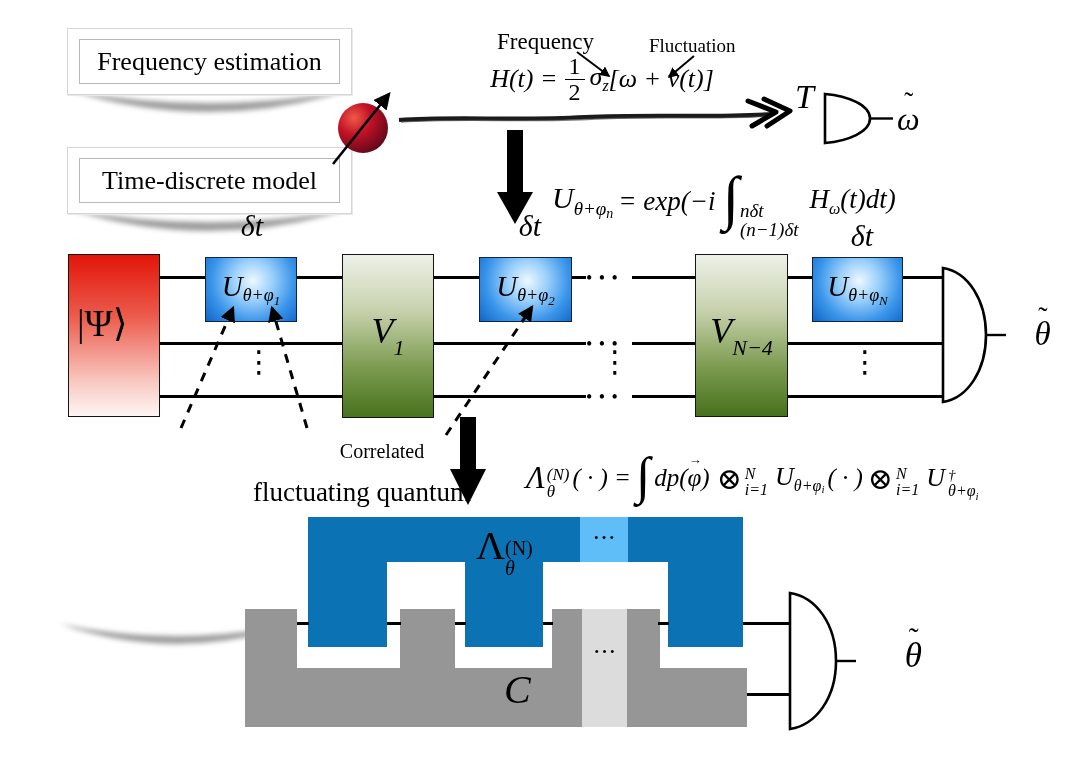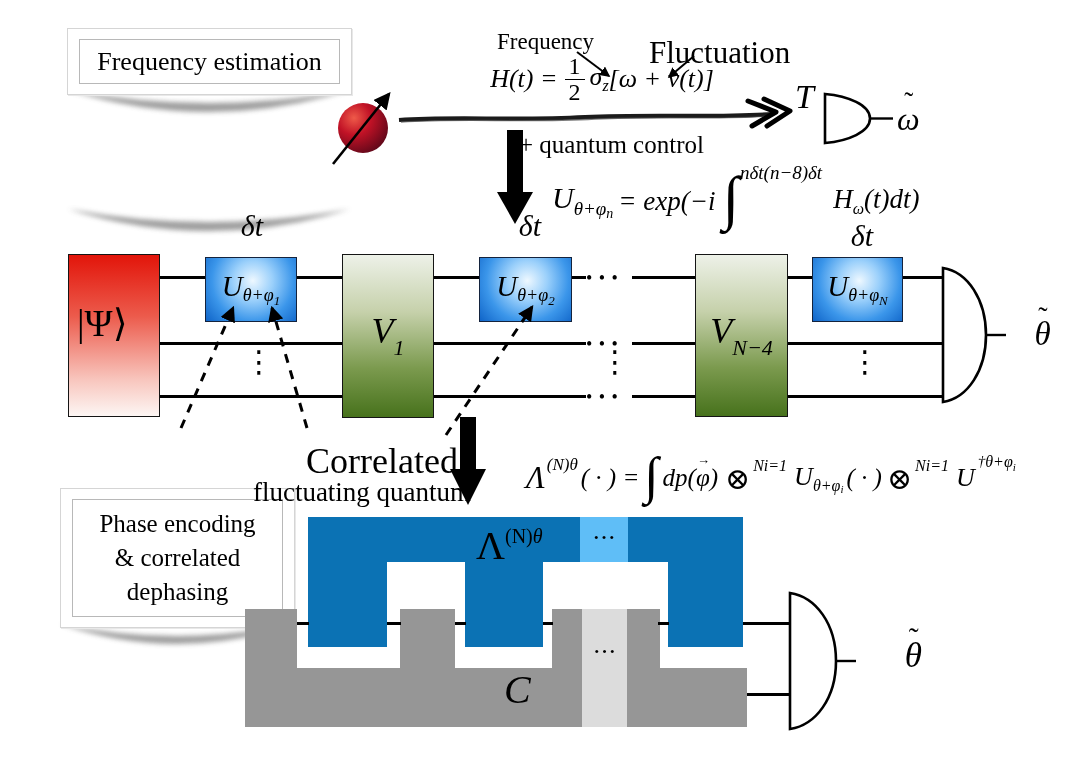--- a/index.html
+++ b/index.html
@@ -26,21 +26,21 @@
   .glabel{display:flex;align-items:flex-start;font-style:italic;}
   .glabel .gmain{font-size:29px;line-height:1;}
   .glabel .gsub{font-size:18px;margin-top:14px;line-height:1;}
   .glabel .gidx{font-size:13px;margin-top:22px;line-height:1;}
   .vlabel .gmain{font-size:36px;}
   .vlabel .gsub{font-size:22px;margin-top:24px;}
   
   .frm{position:absolute;display:flex;align-items:center;font-style:italic;}
   .frac{display:inline-flex;flex-direction:column;align-items:center;font-style:normal;line-height:1;margin:0 3px;}
   .frac .num{border-bottom:1.7px solid #000;padding:0 4px 1px;}
-  .stack{display:inline-flex;flex-direction:row;justify-content:space-between;align-items:flex-start;line-height:1;}
+  .stack{display:inline-flex;flex-direction:column;justify-content:flex-end;align-items:flex-start;line-height:1;}
   .hat{position:relative;display:inline-block;font-style:italic;}
   .hat .tld{position:absolute;top:-0.52em;left:52%;transform:translateX(-50%);font-size:0.85em;font-style:normal;}
   .vecwrap{position:relative;display:inline-block;}
   .vecwrap .va{position:absolute;top:-12px;left:55%;transform:translateX(-50%);font-size:13px;font-style:normal;}
   .comb{position:absolute;}
   svg{display:block;}
 </style>
 </head>
 <body>
 
@@ -72,35 +72,33 @@
   </svg>
   <div class="lbox" style="left:67px;top:28px;width:283px;height:65px">
     <div class="inner">
       <span class="ltext">Frequency estimation</span>
     </div>
   </div>
 
   <svg class="abs" style="left:58px;top:205px" width="302" height="42">
     <path d="M 10 4 Q 151 30 292 4 Q 151 48 10 4 Z" fill="#8d8d8d" opacity="0.85" filter="url(#blur1)"></path>
   </svg>
+  <div class="lbox" style="left:67px;top:147px;width:283px;height:65px">
+    <div class="inner">
+      <span class="ltext">Time-discrete model</span>
+    </div>
+  </div>
 
   <svg class="abs" style="left:50px;top:620px" width="254" height="42">
     <path d="M 10 4 Q 127 28 244 4 Q 127 44 10 4 Z" fill="#8d8d8d" opacity="0.85" filter="url(#blur1)"></path>
   </svg>
-  <div class="lbox" style="left:60px;top:488px;width:233px;height:138px">
-    <div class="inner">
-      <span class="ltext" style="font-size:25px">Phase encoding</span>
-      <span class="ltext" style="font-size:25px">&amp; correlated</span>
-      <span class="ltext" style="font-size:25px">dephasing</span>
-    </div>
-  </div>
 
   
   <span class="abs" style="left:497px;top:29px;font-size:23px">Frequency</span>
-  <span class="abs" style="left:649px;top:35px;font-size:31px">Fluctuation</span>
+  <span class="abs" style="left:649px;top:35px;font-size:19px">Fluctuation</span>
   <svg class="abs" style="left:560px;top:48px" width="160" height="36">
     <line x1="17" y1="4" x2="49" y2="28" stroke="#000" stroke-width="2" marker-end="url(#ah)"></line>
     <line x1="134" y1="8" x2="109" y2="29" stroke="#000" stroke-width="2" marker-end="url(#ah)"></line>
   </svg>
 
   
   <div class="frm" style="left:477px;top:52px;width:250px;height:54px;justify-content:center;font-size:26px;gap:4px">
     <span>H(t) =</span>
     <span class="frac" style="font-size:24px">
       <span class="num">1</span>
@@ -130,34 +128,33 @@
     <path d="M 5,5 C 28,7 50,16 50,29.5 C 50,43 28,52 5,54 Z" fill="#fff" stroke="#000" stroke-width="2.6"></path>
     <line x1="50" y1="29.5" x2="73" y2="29.5" stroke="#000" stroke-width="2.4"></line>
   </svg>
   <span class="abs hat" style="left:897px;top:99px;font-size:32px"><span>ω</span><span class="tld">˜</span></span>
 
   
   <svg class="abs" style="left:494px;top:130px" width="42" height="96">
     <rect x="13" y="0" width="16" height="62" fill="#000"></rect>
     <polygon points="3,62 39,62 21,94" fill="#000"></polygon>
   </svg>
-  <span class="abs" style="left:519px;top:131px;font-size:25px">+ quantum control</span>
 
   
   <div class="frm" style="left:552px;top:156px;width:420px;height:90px;font-size:27px;gap:5px">
     <span class="glabel" style="font-size:30px">
         <span>U</span>
         <span class="gsub" style="font-size:19px;margin-top:18px">θ+φ</span>
         <span class="gidx" style="font-size:14px;margin-top:26px">n</span>
       </span>
     <span>= exp(−i</span>
     <span style="font-size:60px;font-style:normal;line-height:0.9;margin:0 0 6px 2px">∫</span>
     <span class="stack" style="height:76px;font-size:19px;margin-left:-4px">
       <span>nδt</span>
-      <span>(n−8)δt</span>
+      <span>(n−1)δt</span>
     </span>
     <span style="margin-left:6px"><span>H</span><sub style="font-size:16px">ω</sub><span>(t)dt)</span></span>
   </div>
 
   
   
   <span class="abs it ctr" style="left:252px;top:209px;font-size:30px">δt</span>
   <span class="abs it ctr" style="left:530px;top:209px;font-size:30px">δt</span>
   <span class="abs it ctr" style="left:862px;top:219px;font-size:30px">δt</span>
 
@@ -223,21 +220,21 @@
     <line x1="49" y1="73" x2="69" y2="73" stroke="#000" stroke-width="2.4"></line>
   </svg>
   <span class="abs hat" style="left:1008px;top:314px;font-size:33px"><span>θ</span><span class="tld">˜</span></span>
 
   
   <svg class="abs" style="left:150px;top:295px" width="430" height="150">
     <line x1="31" y1="133" x2="83" y2="13" stroke="#000" stroke-width="3" stroke-dasharray="9 8" marker-end="url(#ah)"></line>
     <line x1="157" y1="133" x2="122" y2="13" stroke="#000" stroke-width="3" stroke-dasharray="9 8" marker-end="url(#ah)"></line>
     <line x1="296" y1="140" x2="382" y2="12" stroke="#000" stroke-width="3" stroke-dasharray="9 8" marker-end="url(#ah)"></line>
   </svg>
-  <span class="abs ctr" style="left:382px;top:440px;font-size:36px">Correlated</span>
+  <span class="abs ctr" style="left:382px;top:440px;font-size:20px">Correlated</span>
   <span class="abs ctr" style="left:362px;top:477px;font-size:27px">fluctuating quantum</span>
 
   
   <svg class="abs" style="left:447px;top:417px" width="42" height="92">
     <rect x="13" y="0" width="16" height="52" fill="#000"></rect>
     <polygon points="3,52 39,52 21,88" fill="#000"></polygon>
   </svg>
 
   
   <div class="frm" style="left:526px;top:436px;width:540px;height:84px;font-size:25px;gap:3px">

